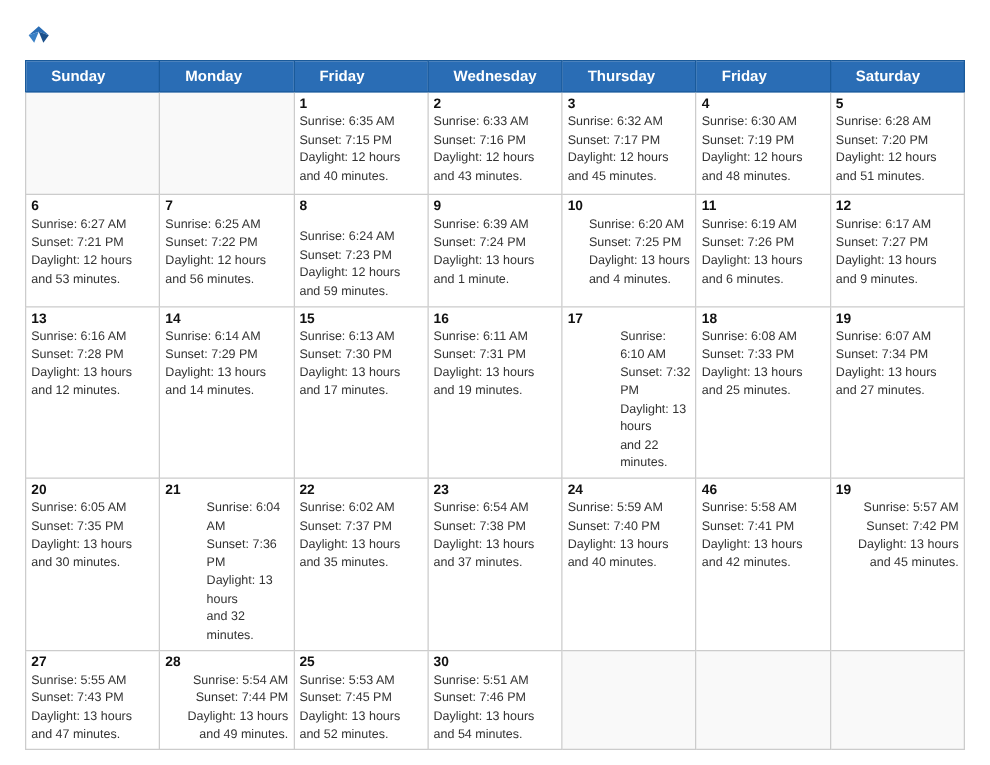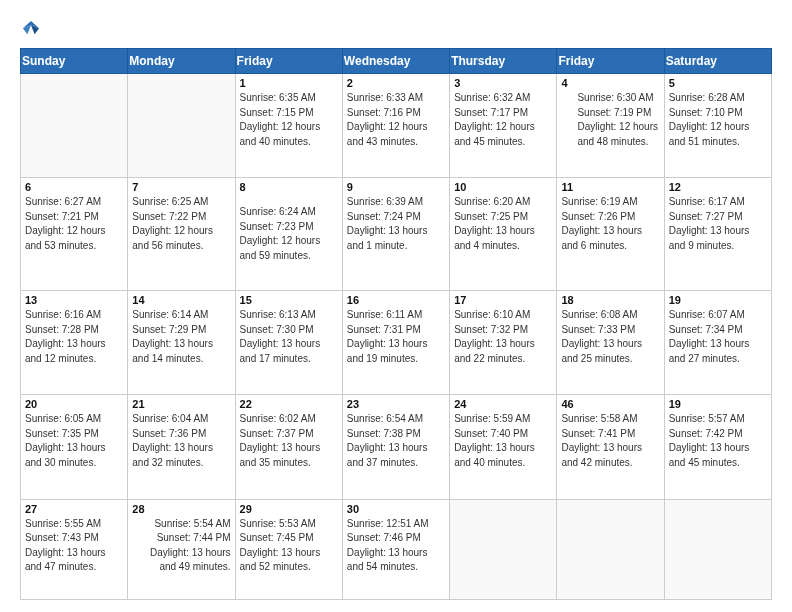--- a/index.html
+++ b/index.html
@@ -65,21 +65,21 @@
       border: 1px solid #ccc;
       border-collapse: collapse;
       width: 100%;
       table-layout: fixed;
     }
     .calendar th {
       background: #2a6db5;
       color: #fff;
       font-size: 12px;
       font-weight: bold;
-      padding: 5px 1px;
+      padding: 5px 20px;
       text-align: left;
       border: 1px solid #1a5a9a;
     }
     .calendar td {
       vertical-align: top;
       border: 1px solid #ccc;
       padding: 3px 4px;
       font-size: 9.5px;
       color: #333;
       background: #fff;
@@ -158,29 +158,29 @@
           </td>
           <td>
             <span class="day-num">3</span>
             <div class="day-info" style="white-space: pre-line;">Sunrise: 6:32 AM
 Sunset: 7:17 PM
 Daylight: 12 hours
 and 45 minutes.</div>
           </td>
           <td>
             <span class="day-num">4</span>
-            <div class="day-info" style="white-space: pre-line; margin-left: 16px;">Sunrise: 6:30 AM
+            <div class="day-info" style="white-space: pre-line;">Sunrise: 6:30 AM
 Sunset: 7:19 PM
 Daylight: 12 hours
 and 48 minutes.</div>
           </td>
           <td>
             <span class="day-num">5</span>
             <div class="day-info" style="white-space: pre-line;">Sunrise: 6:28 AM
-Sunset: 7:10 PM
+Sunset: 7:20 PM
 Daylight: 12 hours
 and 51 minutes.</div>
           </td>
         </tr>
         <tr>
           <td>
             <span class="day-num">6</span>
             <div class="day-info" style="white-space: pre-line;">Sunrise: 6:27 AM
 Sunset: 7:21 PM
 Daylight: 12 hours
@@ -202,21 +202,21 @@
           </td>
           <td>
             <span class="day-num">9</span>
             <div class="day-info" style="white-space: pre-line;">Sunrise: 6:39 AM
 Sunset: 7:24 PM
 Daylight: 13 hours
 and 1 minute.</div>
           </td>
           <td>
             <span class="day-num">10</span>
-            <div class="day-info" style="white-space: pre-line;">Sunrise: 6:20 AM
+            <div class="day-info" style="white-space: pre-line; margin-left: 17px;">Sunrise: 6:20 AM
 Sunset: 7:25 PM
 Daylight: 13 hours
 and 4 minutes.</div>
           </td>
           <td>
             <span class="day-num">11</span>
             <div class="day-info" style="white-space: pre-line;">Sunrise: 6:19 AM
 Sunset: 7:26 PM
 Daylight: 13 hours
 and 6 minutes.</div>
@@ -253,21 +253,21 @@
           </td>
           <td>
             <span class="day-num">16</span>
             <div class="day-info" style="white-space: pre-line;">Sunrise: 6:11 AM
 Sunset: 7:31 PM
 Daylight: 13 hours
 and 19 minutes.</div>
           </td>
           <td>
             <span class="day-num">17</span>
-            <div class="day-info" style="white-space: pre-line;">Sunrise: 6:10 AM
+            <div class="day-info" style="white-space: pre-line; margin-left: 42px;">Sunrise: 6:10 AM
 Sunset: 7:32 PM
 Daylight: 13 hours
 and 22 minutes.</div>
           </td>
           <td>
             <span class="day-num">18</span>
             <div class="day-info" style="white-space: pre-line;">Sunrise: 6:08 AM
 Sunset: 7:33 PM
 Daylight: 13 hours
 and 25 minutes.</div>
@@ -283,21 +283,21 @@
         <tr>
           <td>
             <span class="day-num">20</span>
             <div class="day-info" style="white-space: pre-line;">Sunrise: 6:05 AM
 Sunset: 7:35 PM
 Daylight: 13 hours
 and 30 minutes.</div>
           </td>
           <td>
             <span class="day-num">21</span>
-            <div class="day-info" style="white-space: pre-line;">Sunrise: 6:04 AM
+            <div class="day-info" style="white-space: pre-line; margin-left: 33px;">Sunrise: 6:04 AM
 Sunset: 7:36 PM
 Daylight: 13 hours
 and 32 minutes.</div>
           </td>
           <td>
             <span class="day-num">22</span>
             <div class="day-info" style="white-space: pre-line;">Sunrise: 6:02 AM
 Sunset: 7:37 PM
 Daylight: 13 hours
 and 35 minutes.</div>
@@ -318,21 +318,21 @@
           </td>
           <td>
             <span class="day-num">46</span>
             <div class="day-info" style="white-space: pre-line;">Sunrise: 5:58 AM
 Sunset: 7:41 PM
 Daylight: 13 hours
 and 42 minutes.</div>
           </td>
           <td>
             <span class="day-num">19</span>
-            <div class="day-info" style="white-space: pre-line;">Sunrise: 5:57 AM
+            <div class="day-info" style="white-space: pre-line; text-align: right;">Sunrise: 5:57 AM
 Sunset: 7:42 PM
 Daylight: 13 hours
 and 45 minutes.</div>
           </td>
         </tr>
         <tr class="last-row">
           <td>
             <span class="day-num">27</span>
             <div class="day-info" style="white-space: pre-line;">Sunrise: 5:55 AM
 Sunset: 7:43 PM
@@ -340,29 +340,29 @@
 and 47 minutes.</div>
           </td>
           <td>
             <span class="day-num">28</span>
             <div class="day-info" style="white-space: pre-line; text-align: right;">Sunrise: 5:54 AM
 Sunset: 7:44 PM
 Daylight: 13 hours
 and 49 minutes.</div>
           </td>
           <td>
-            <span class="day-num">29</span>
+            <span class="day-num">25</span>
             <div class="day-info" style="white-space: pre-line;">Sunrise: 5:53 AM
 Sunset: 7:45 PM
 Daylight: 13 hours
 and 52 minutes.</div>
           </td>
           <td>
             <span class="day-num">30</span>
-            <div class="day-info" style="white-space: pre-line;">Sunrise: 12:51 AM
+            <div class="day-info" style="white-space: pre-line;">Sunrise: 5:51 AM
 Sunset: 7:46 PM
 Daylight: 13 hours
 and 54 minutes.</div>
           </td>
           <td class="empty"></td>
           <td class="empty"></td>
           <td class="empty"></td>
         </tr>
       </tbody>
   </table>

